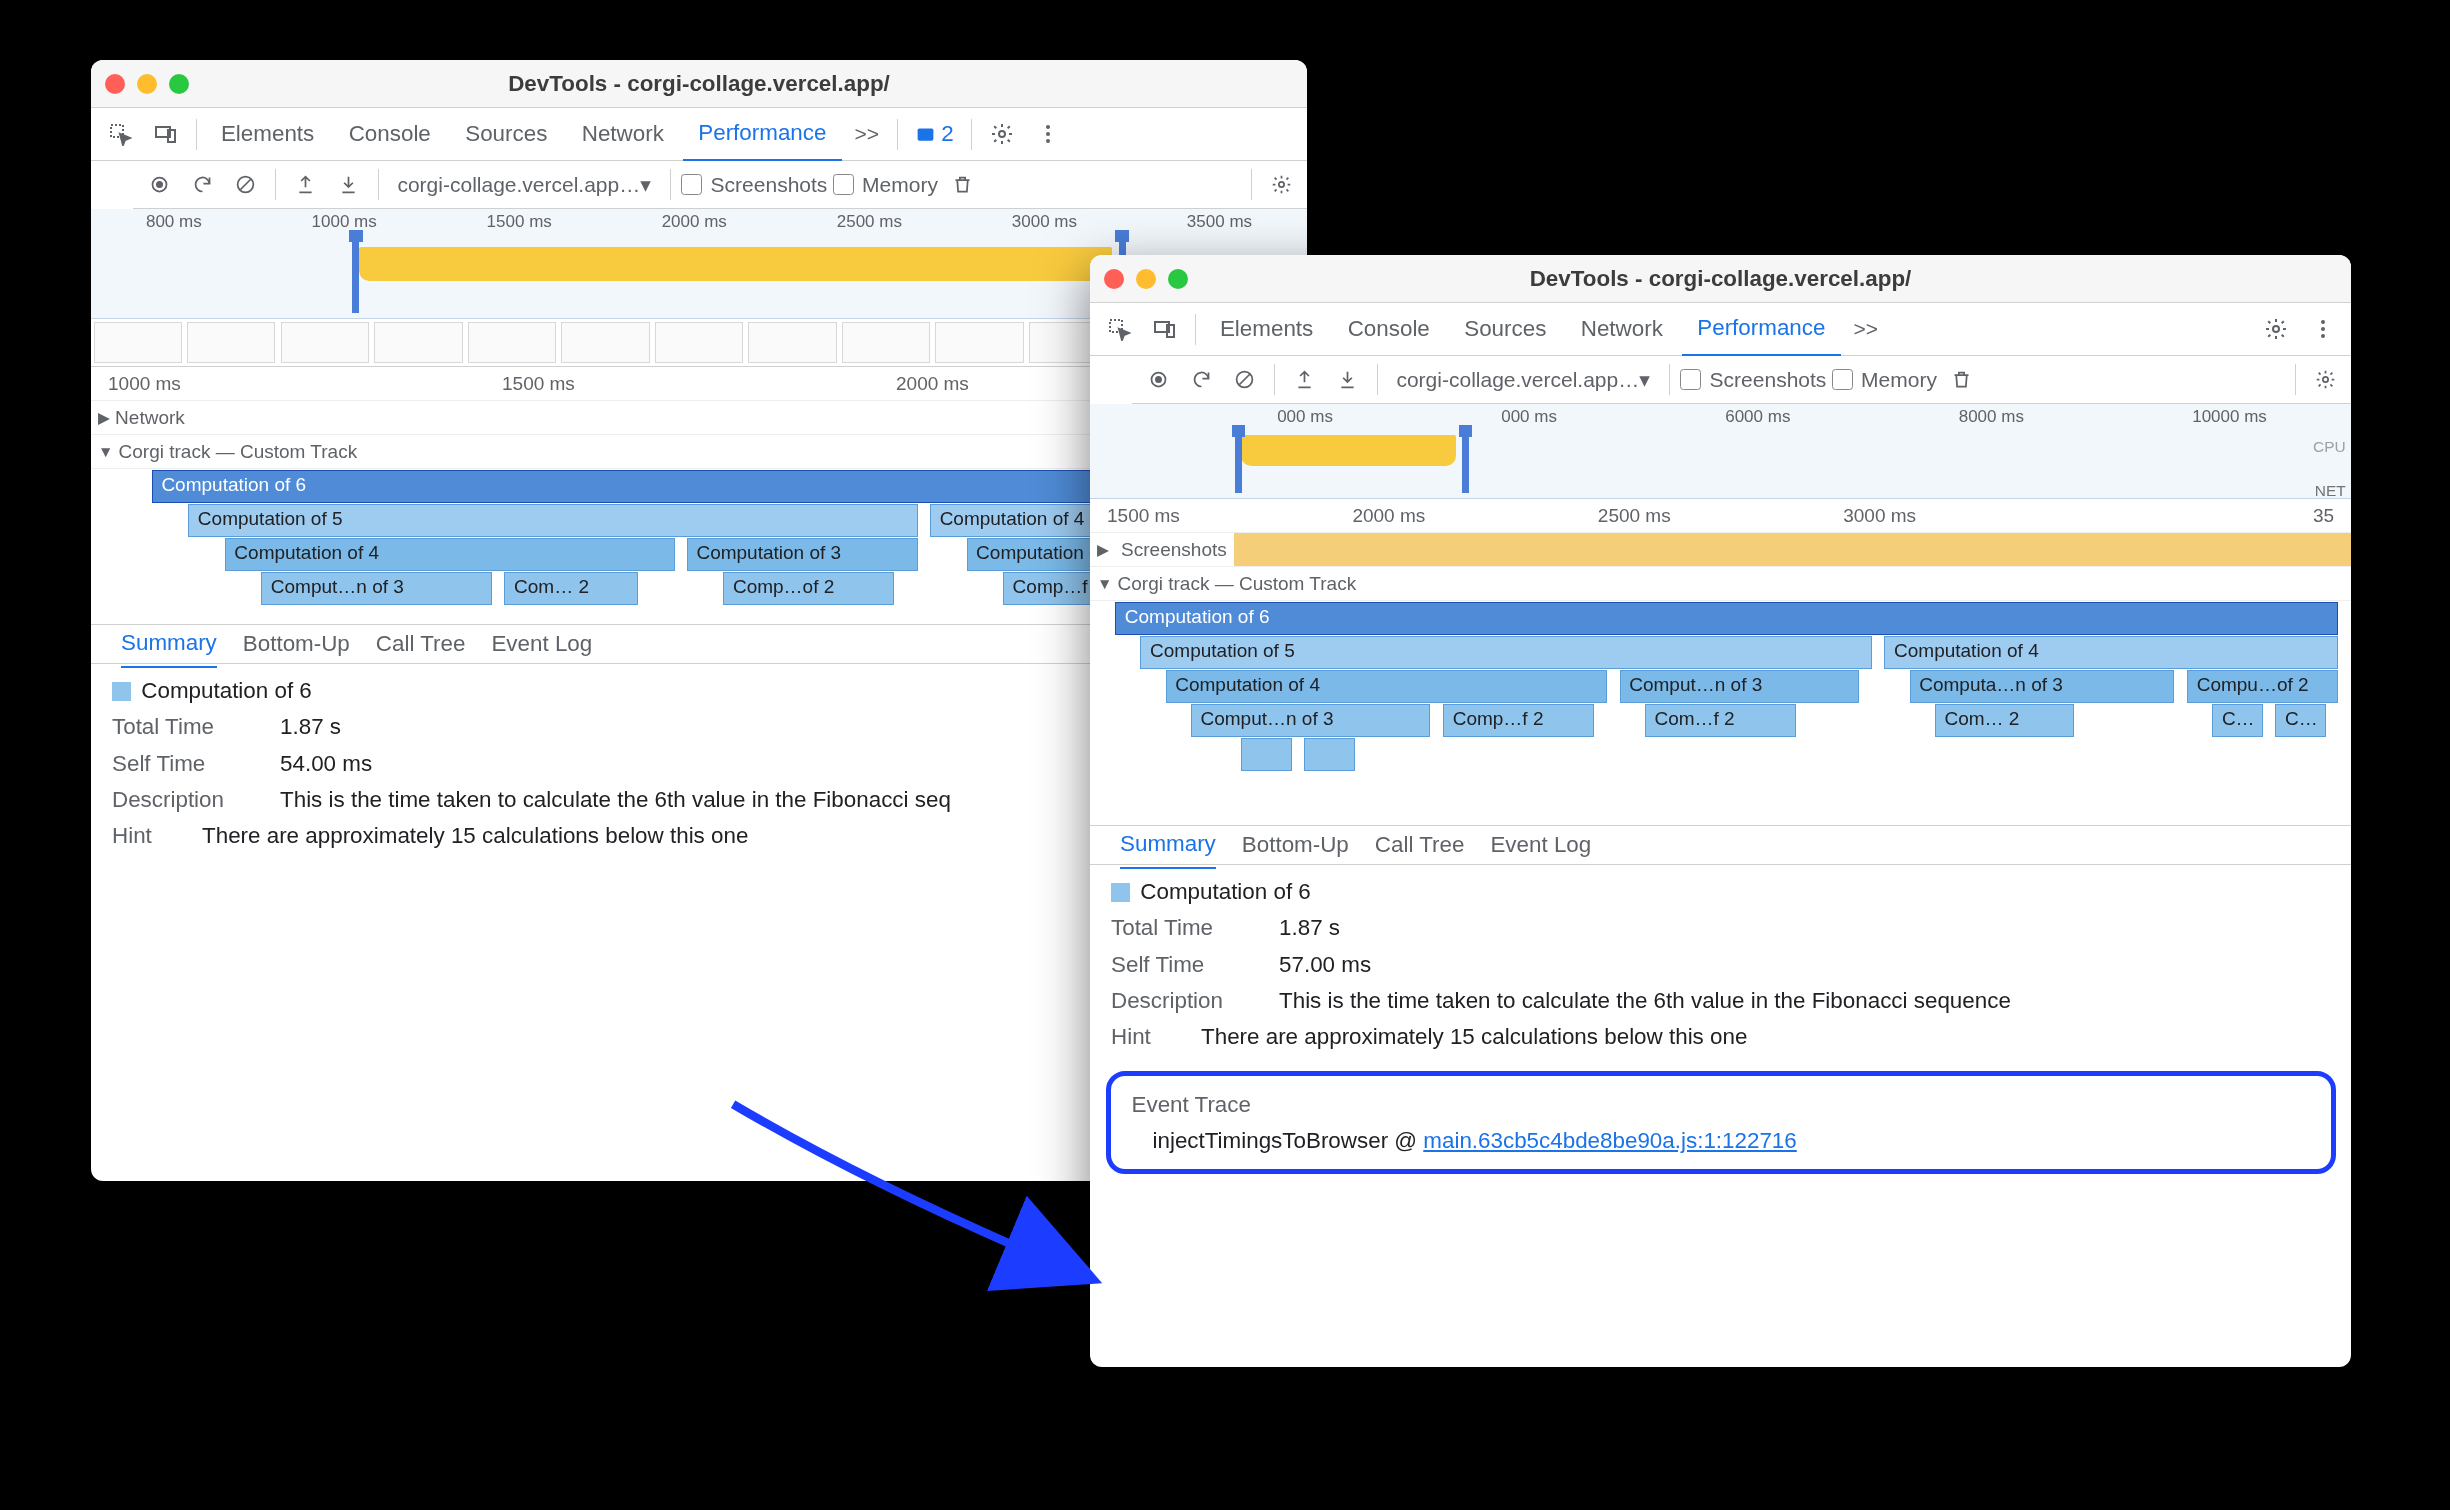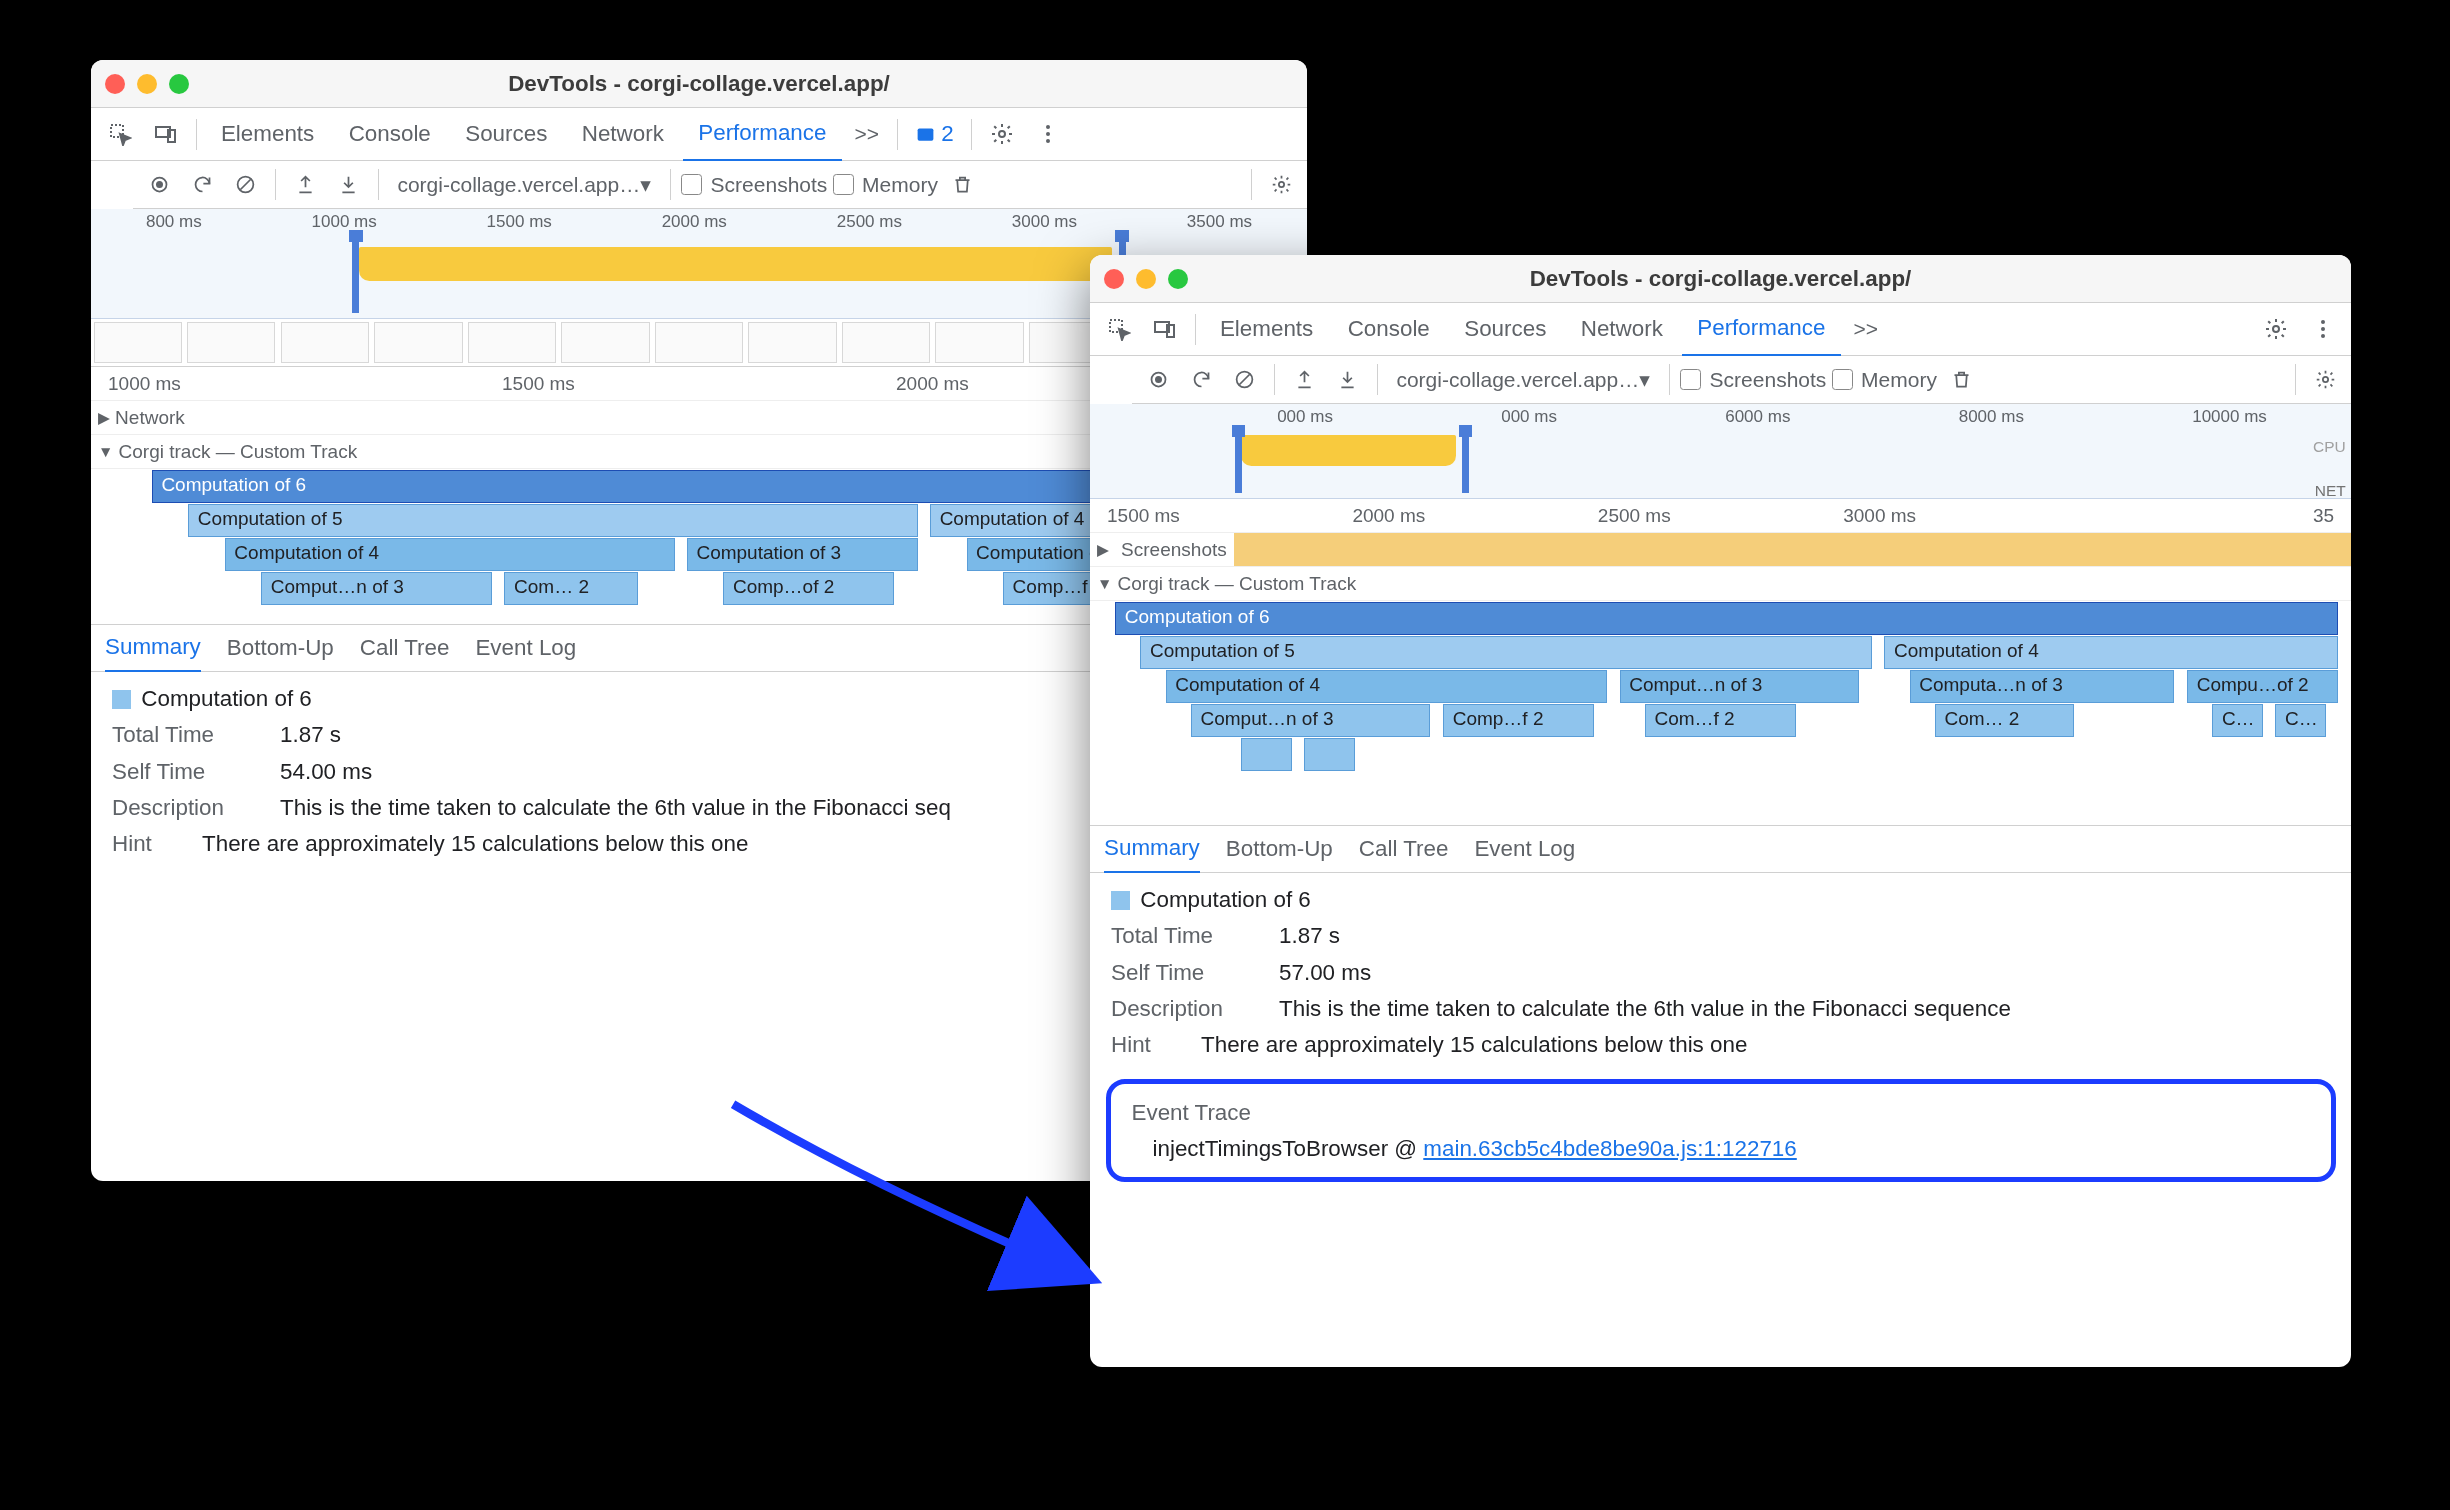--- a/index.html
+++ b/index.html
@@ -131,22 +131,22 @@
     color:#202124;
   }
   .flame-item.sel { background:#4f8bd6; color:#fff; border:1.7px solid #1d4db3; }
   .flame-item.d3 { background:#7ab9e8; }
   .flame-item.d4 { background:#8fc4ed; }
   .interactions-bar {
     height:31px; background:#f5ce7a;
   }
 
   .subtabs {
-    height: 48px; display:flex; align-items:center; border-top:0.9px solid #d0d0d0; border-bottom:0.9px solid #d0d0d0;
-    padding: 0 14px; gap: 26px;
+    height: 40px; display:flex; align-items:center; border-top:0.9px solid #d0d0d0; border-bottom:0.9px solid #d0d0d0;
+    padding: 0 30px; gap: 26px;
   }
   .subtab { font-size:22.4px; color:#5f6368; height:48px; display:flex; align-items:center; cursor:pointer;}
   .subtab.active { color:#1a73e8; border-bottom:2.6px solid #1a73e8; }
 
   .summary-pane {
     padding: 14px 21px; font-size:22.4px; color:#5f6368;
     display:flex; flex-direction:column; gap:10.3px;
   }
   .summary-title { display:flex; align-items:center; gap:10.3px; color:#202124; font-weight:400;}
   .swatch { width:19px; height:19px; background:#8fc4ed; }

